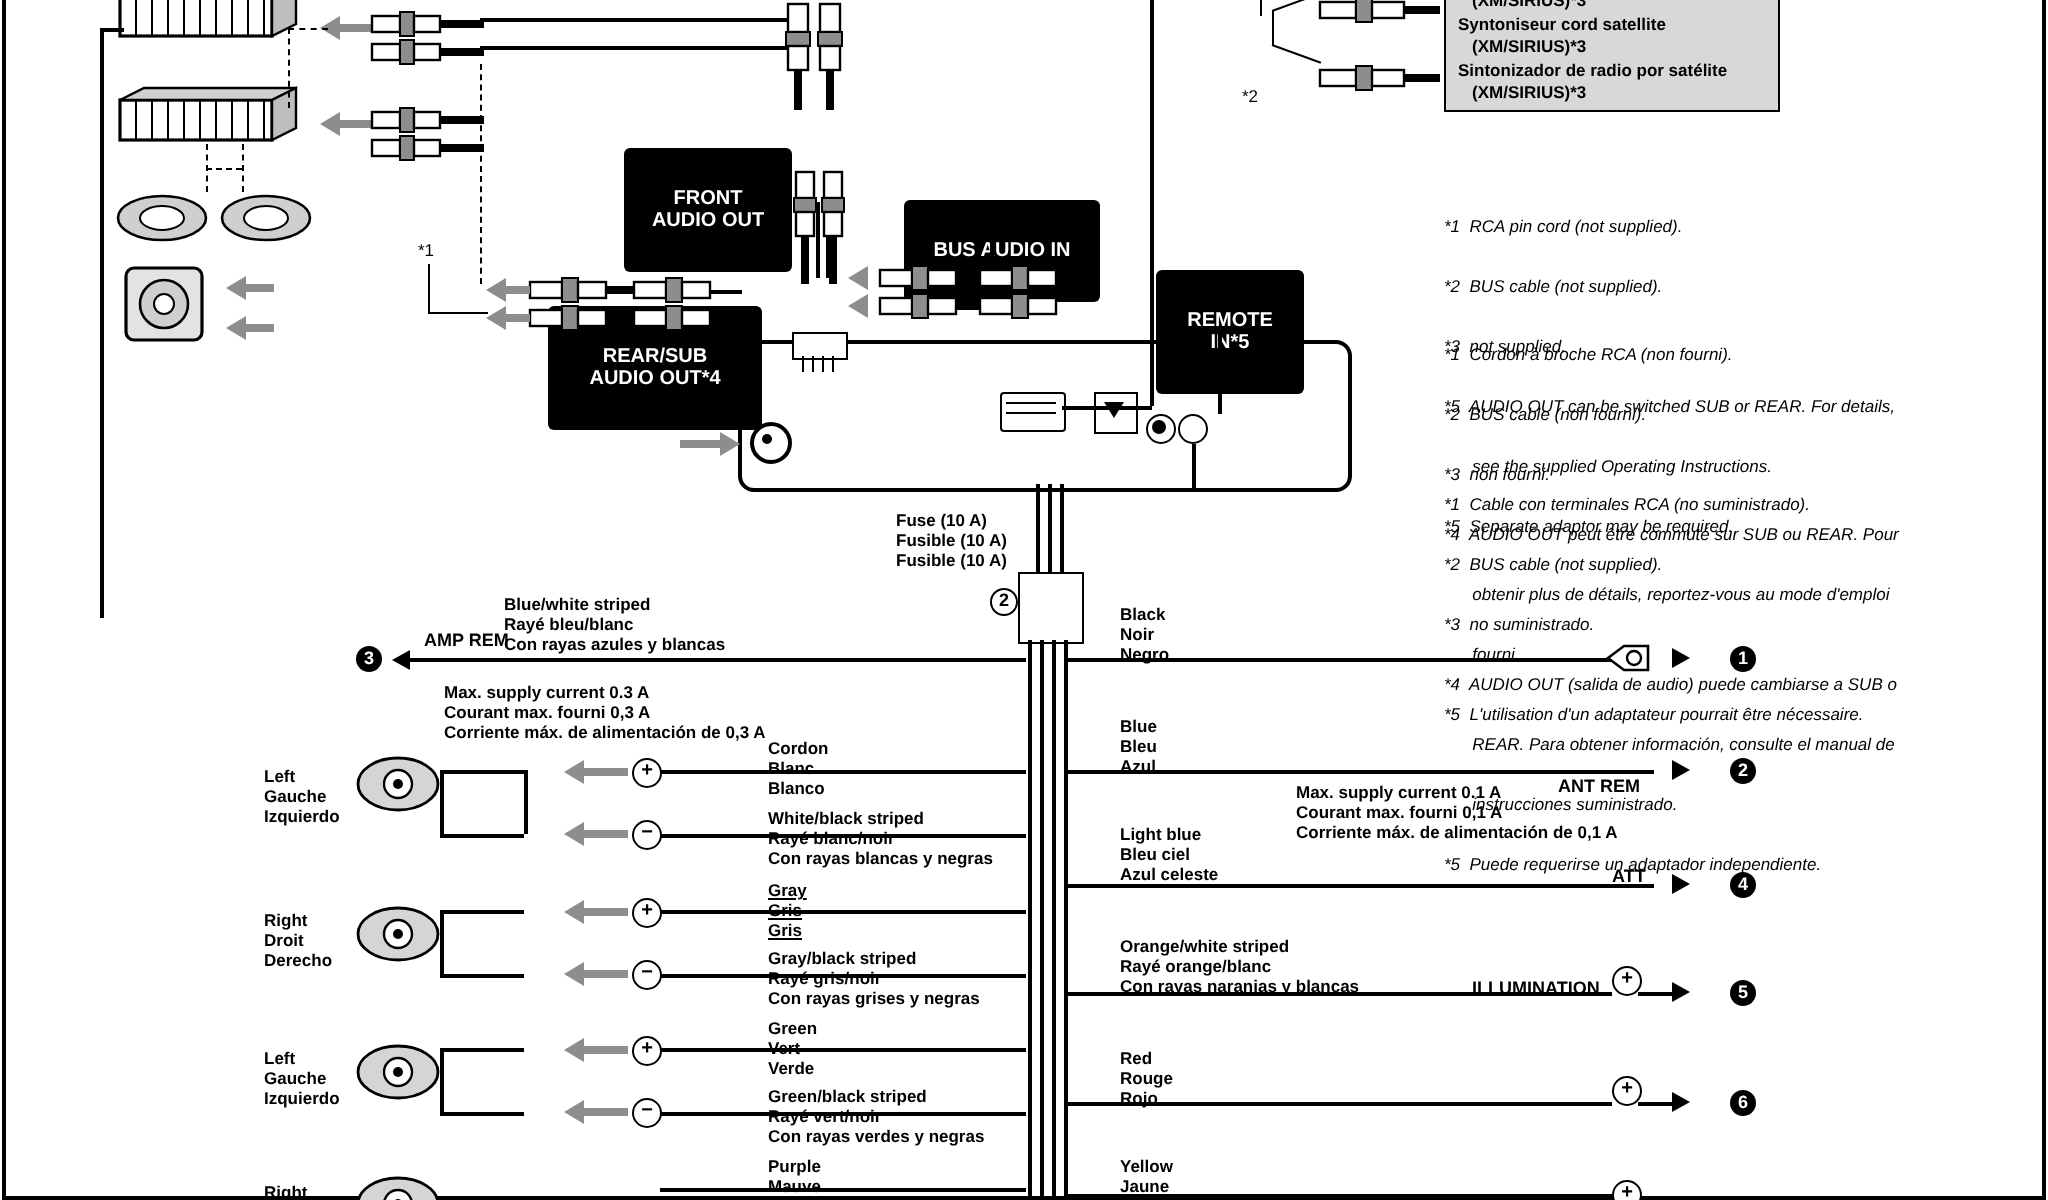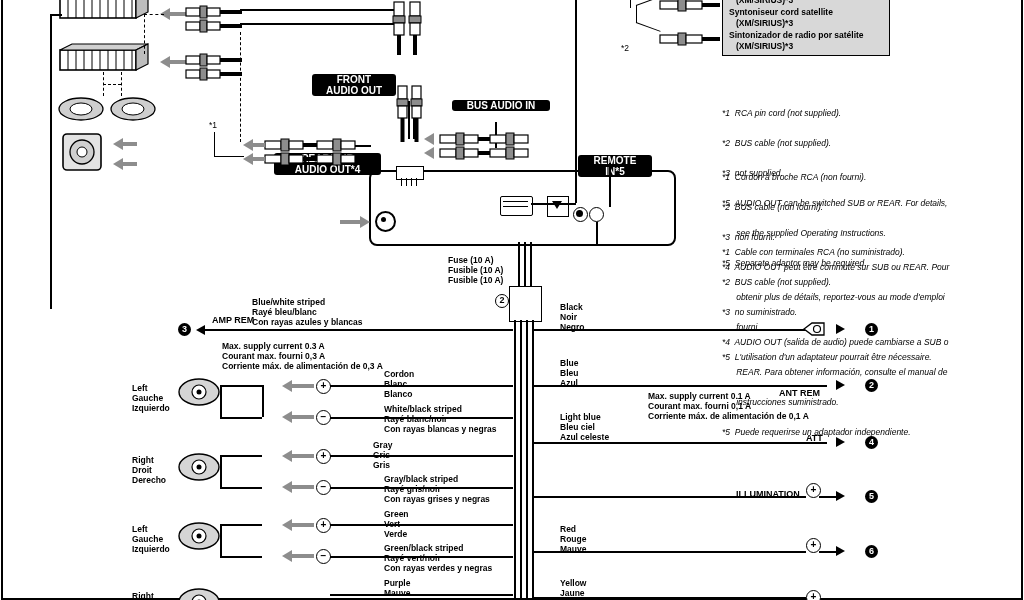--- a/index.html
+++ b/index.html
@@ -5,21 +5,21 @@
   html,body{margin:0;padding:0;background:#fff;}
   body{width:1024px;height:600px;position:relative;overflow:hidden;
        font-family:"Liberation Sans",sans-serif;color:#000;}
   #sheet{position:absolute;left:0;top:0;width:1024px;height:600px;}
   .abs{position:absolute;}
   .txt{font-size:8.5px;line-height:10px;white-space:pre;}
   .txt.b{font-weight:bold;}
   .txt.i{font-style:italic;}
   .lbl{font-size:9px;line-height:11px;white-space:pre;font-weight:bold;}
   .callout{position:absolute;background:#000;color:#fff;font-weight:bold;
-           font-size:10px;line-height:11px;text-align:center;padding:0 6px;
+           font-size:10px;line-height:11px;text-align:center;padding:20px 6px;
            border-radius:3px;white-space:pre;}
   .line{position:absolute;background:#000;}
   .hl{height:1px;}
   .vl{width:1px;}
   .hl2{height:1.6px;}
   .vl2{width:1.6px;}
   .dash-h{position:absolute;height:0;border-top:1px dashed #000;}
   .dash-v{position:absolute;width:0;border-left:1px dashed #000;}
   .unit{position:absolute;background:#fff;border:2px solid #000;border-radius:8px;}
   .notebox{position:absolute;background:#d8d8d8;border:1px solid #000;}
@@ -73,21 +73,21 @@
   <div class="abs" style="left:589px;top:207px;width:13px;height:13px;border:1.6px solid #000;border-radius:50%;background:#fff;"></div>
 
   <div class="abs" style="left:375px;top:211px;width:17px;height:17px;border:2px solid #000;border-radius:50%;background:#fff;"></div>
   <div class="abs" style="left:381px;top:217px;width:5px;height:5px;border-radius:50%;background:#000;"></div>
 
   <div class="callout" style="left:312px;top:74px;width:72px;">FRONT
 AUDIO OUT</div>
   <div class="callout" style="left:452px;top:100px;width:86px;">BUS AUDIO IN</div>
   <div class="callout" style="left:274px;top:153px;width:95px;">REAR/SUB
 AUDIO OUT*4</div>
-  <div class="callout" style="left:578px;top:135px;width:62px;margin-top:20px;">REMOTE
+  <div class="callout" style="left:578px;top:135px;width:62px;">REMOTE
 IN*5</div>
 
   <div class="line vl2" style="left:408px;top:101px;height:38px;"></div>
   <div class="line vl2" style="left:413px;top:101px;height:38px;"></div>
   <div class="line vl2" style="left:495px;top:122px;height:26px;"></div>
   <div class="line hl2" style="left:369px;top:172px;width:0px;"></div>
   <div class="line vl2" style="left:609px;top:163px;height:44px;"></div>
   <div class="line vl2" style="left:596px;top:222px;height:22px;"></div>
 
   <div class="notebox" style="left:722px;top:-32px;width:166px;height:86px;"></div>
@@ -416,21 +416,21 @@
   <div class="line hl2" style="left:220px;top:487px;width:42px;"></div>
   <div class="line vl2" style="left:220px;top:455px;height:32px;"></div>
   <div class="plusmin" style="left:316px;top:449px;">+</div>
   <div class="plusmin" style="left:316px;top:480px;">−</div>
   <div class="arrowGL" style="left:282px;top:450px;"></div>
   <div class="grbar" style="left:292px;top:454px;width:22px;height:4px;"></div>
   <div class="arrowGL" style="left:282px;top:481px;"></div>
   <div class="grbar" style="left:292px;top:485px;width:22px;height:4px;"></div>
   <div class="line hl2" style="left:330px;top:455px;width:183px;"></div>
   <div class="line hl2" style="left:330px;top:487px;width:183px;"></div>
-  <div class="txt b abs" style="left:373px;top:440px;">Gray
+  <div class="txt b abs" style="left:384px;top:440px;text-decoration:underline;">Gray
 Gris
 Gris</div>
   <div class="txt b abs" style="left:384px;top:474px;">Gray/black striped
 Rayé gris/noir
 Con rayas grises y negras</div>
 
   <div class="abs" style="left:178px;top:522px;">
     <svg width="42" height="28">
       <ellipse cx="21" cy="14" rx="20" ry="13" fill="#d5d5d5" stroke="#000" stroke-width="1.4"></ellipse>
       <circle cx="21" cy="14" r="7" fill="#fff" stroke="#000" stroke-width="1.2"></circle>
@@ -495,30 +495,33 @@
   <div class="circnum" style="left:865px;top:379px;">2</div>
 
   <div class="txt b abs" style="left:560px;top:412px;">Light blue
 Bleu ciel
 Azul celeste</div>
   <div class="lbl abs" style="left:806px;top:433px;">ATT</div>
   <div class="line hl2" style="left:534px;top:442px;width:293px;"></div>
   <div class="arrowR" style="left:836px;top:437px;"></div>
   <div class="circnum" style="left:865px;top:436px;">4</div>
 
+  <div class="txt b abs" style="left:560px;top:468px;">Orange/white striped
+Rayé orange/blanc
+Con rayas naranjas y blancas</div>
   <div class="lbl abs" style="left:736px;top:489px;">ILLUMINATION</div>
   <div class="plusmin" style="left:806px;top:483px;">+</div>
   <div class="line hl2" style="left:534px;top:496px;width:272px;"></div>
   <div class="line hl2" style="left:819px;top:496px;width:17px;"></div>
   <div class="arrowR" style="left:836px;top:491px;"></div>
   <div class="circnum" style="left:865px;top:490px;">5</div>
 
   <div class="txt b abs" style="left:560px;top:524px;">Red
 Rouge
-Mauve</div>
+Rojo</div>
   <div class="plusmin" style="left:806px;top:538px;">+</div>
   <div class="line hl2" style="left:534px;top:551px;width:272px;"></div>
   <div class="line hl2" style="left:819px;top:551px;width:17px;"></div>
   <div class="arrowR" style="left:836px;top:546px;"></div>
   <div class="circnum" style="left:865px;top:545px;">6</div>
 
   <div class="txt b abs" style="left:560px;top:578px;">Yellow
 Jaune</div>
   <div class="plusmin" style="left:806px;top:590px;">+</div>
   <div class="line hl2" style="left:534px;top:597px;width:272px;"></div>

